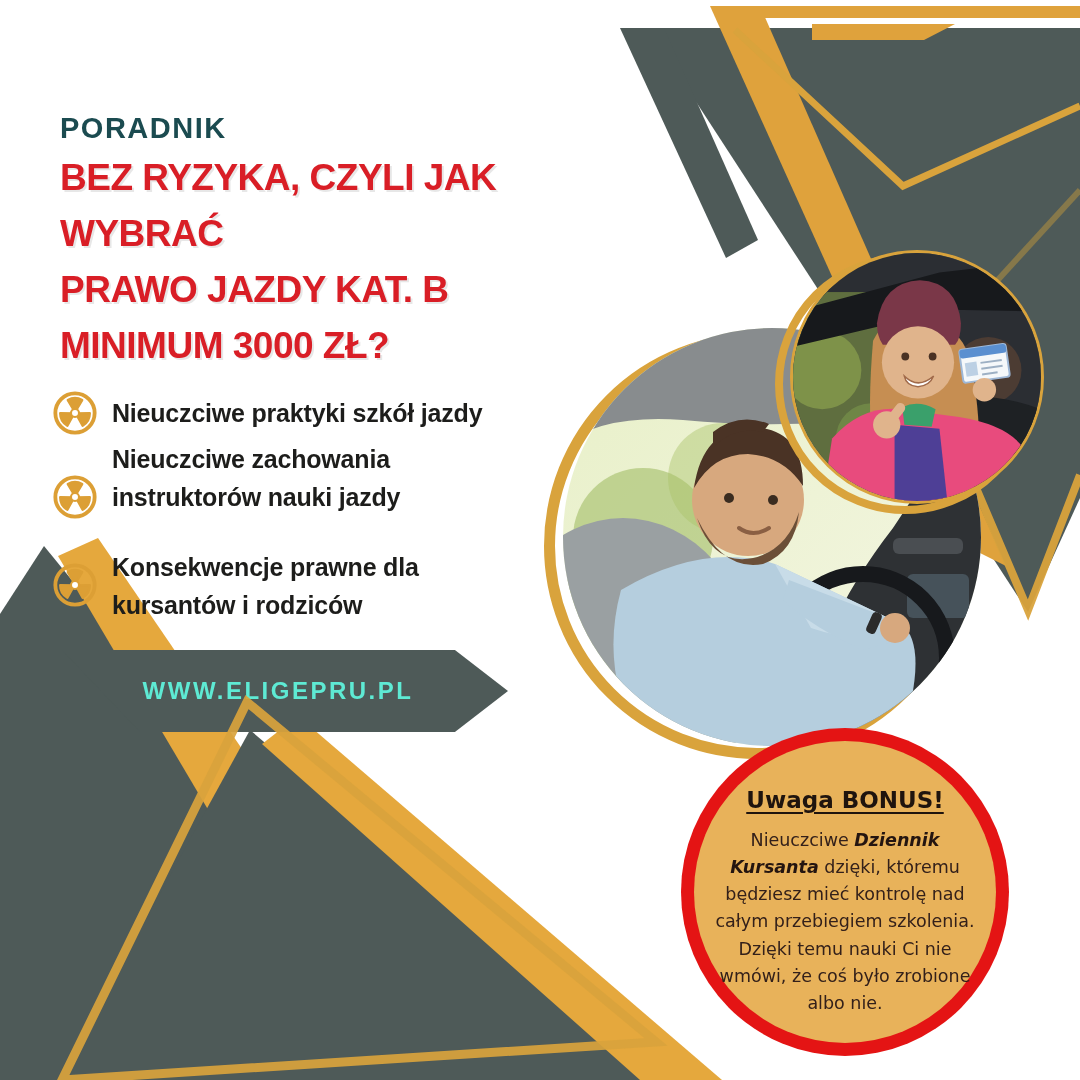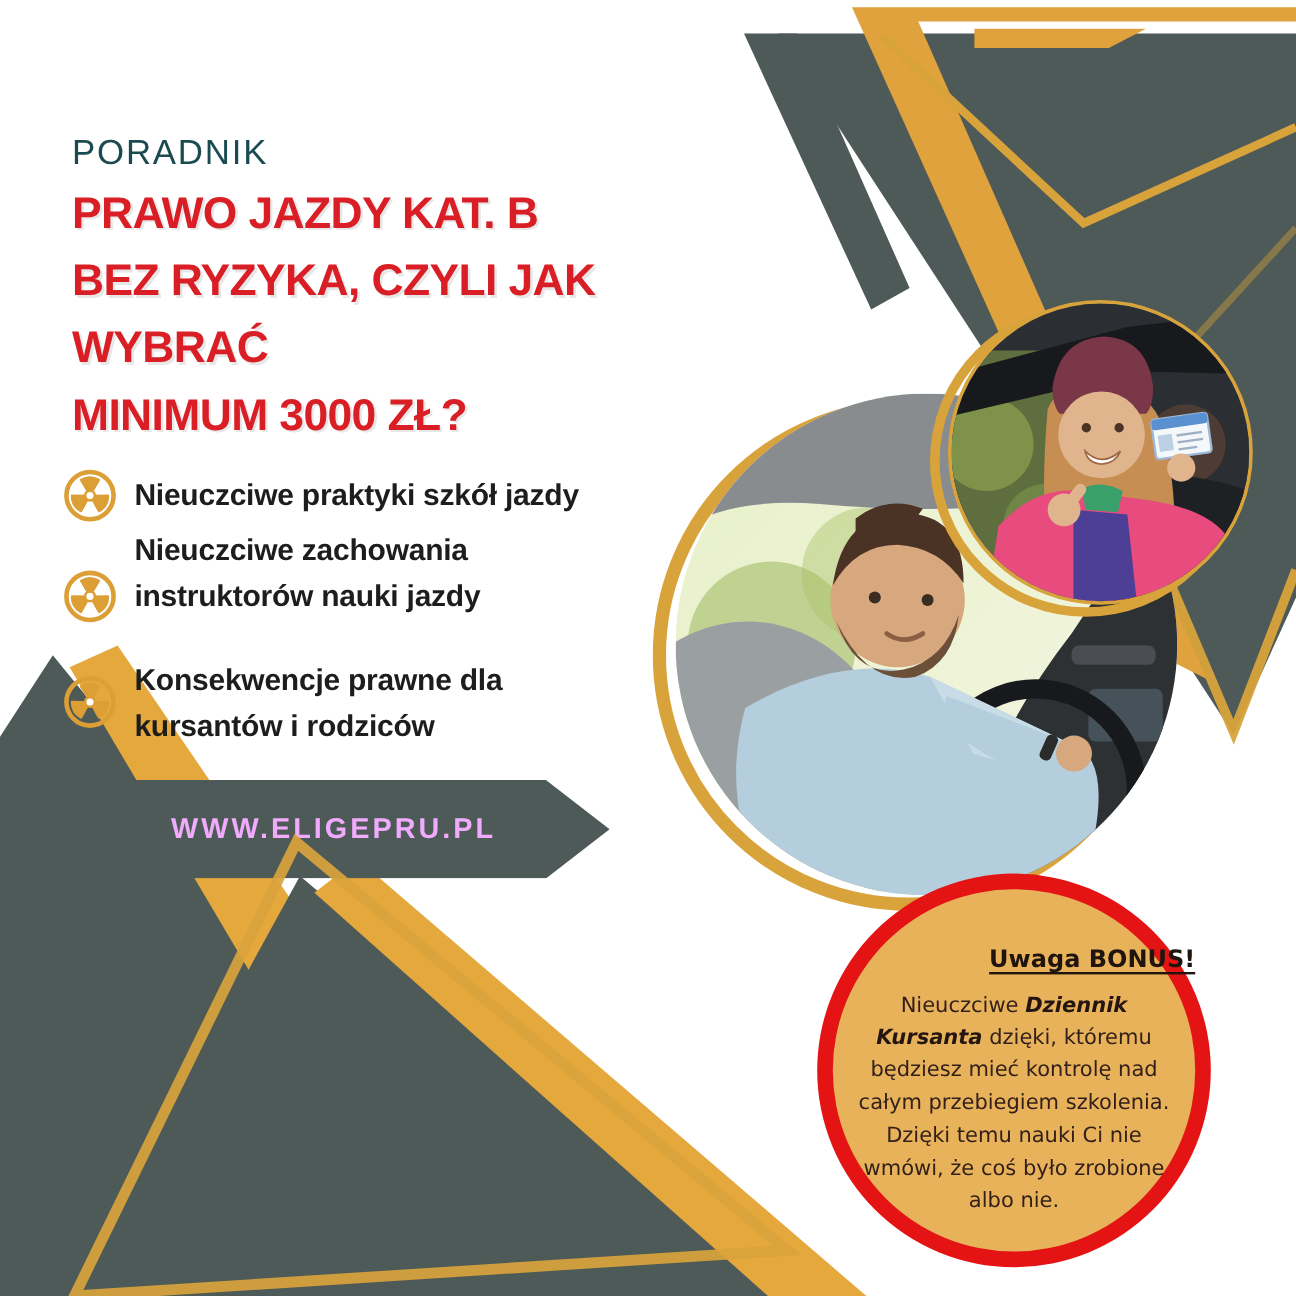--- a/index.html
+++ b/index.html
@@ -12,21 +12,21 @@
   svg.decor{position:absolute;left:0;top:0;width:1080px;height:1080px;pointer-events:none;}
 
   
   .logo{
     left:56px;top:28px;
     font-family:"Liberation Serif",serif;
     font-size:47px;font-weight:400;letter-spacing:-1px;color:#3a3a38;
   }
   .kicker{
     left:60px;top:112px;
-    font-size:29px;font-weight:400;letter-spacing:1.5px;color:#1b4b50;
+    font-size:29px;font-weight:700;letter-spacing:1.5px;color:#1b4b50;
   }
   .headline{
     left:60px;top:150px;width:560px;
     font-size:37px;font-weight:700;line-height:56px;letter-spacing:-0.5px;
     color:#d91e26;text-shadow:2px 2px 0 rgba(175,175,175,0.30);
   }
 
   
   .bullet-icon{width:46px;height:46px;}
   .bullet-label{
@@ -35,40 +35,40 @@
   }
 
   
   .banner{
     left:62px;top:650px;width:446px;height:82px;background:#4e5a58;
     clip-path:polygon(0 0,88.1% 0,100% 50%,88.1% 100%,17.5% 100%);
     display:flex;align-items:center;justify-content:center;
     padding-left:38px;padding-right:52px;box-sizing:border-box;
   }
   .banner-text{
-    color:#f0abfc;font-size:24px;font-weight:700;letter-spacing:2.5px;text-align:center;
+    color:#5eead4;font-size:24px;font-weight:700;letter-spacing:2.5px;text-align:center;
   }
 
   
   .ring{border-radius:50%;box-sizing:border-box;background:transparent;}
   .photo-circle{border-radius:50%;overflow:hidden;}
   .photo-circle svg{display:block;width:100%;height:100%;}
 
   
   .bonus{
     left:681px;top:728px;width:328px;height:328px;border-radius:50%;background:#e41414;
   }
   .bonus-inner{
     position:absolute;left:13px;top:13px;right:13px;bottom:13px;border-radius:50%;
     background:#e8b25a;text-align:center;
     font-family:"DejaVu Sans",sans-serif;color:#33201a;
   }
   .bonus-title{
-    margin-top:46px;font-size:20px;font-weight:700;color:#1f140e;
-    text-decoration:underline;text-underline-offset:4px;text-decoration-thickness:2px;text-align:right;
+    margin-top:46px;font-size:23px;font-weight:700;color:#1f140e;
+    text-decoration:underline;text-underline-offset:4px;text-decoration-thickness:2px;
   }
   .bonus-body{
     margin:14px auto 0;width:268px;font-size:17.5px;line-height:1.55;
   }
   .bonus-body b{font-style:italic;color:#241510;}
 </style>
 </head>
 <body>
 
 <div class="canvas">
@@ -164,22 +164,22 @@
       <circle cx="196" cy="140" r="12" fill="#e0b48c"></circle>
       <g>
         <circle cx="96" cy="176" r="14" fill="#e0b48c"></circle>
         <rect x="100" y="152" width="10" height="26" rx="5" fill="#e0b48c" transform="rotate(38 105 165)"></rect>
       </g>
     </svg>
   </div>
 
   <div class="abs kicker">PORADNIK</div>
   <div class="abs headline">
+    <div>BEZ RYZYKA, CZYLI JAK WYBRAĆ</div>
     <div>PRAWO JAZDY KAT. B</div>
-    <div>BEZ RYZYKA, CZYLI JAK WYBRAĆ</div>
     <div>MINIMUM 3000 ZŁ?</div>
   </div>
 
   <div class="abs" style="left:52px;top:390px;">
     <svg class="bullet-icon" viewBox="0 0 48 48" aria-hidden="true">
       <circle cx="24" cy="24" r="20.5" fill="none" stroke="#dc9f35" stroke-width="4"></circle>
       <g fill="#dc9f35" stroke="#dc9f35" stroke-width="2.5" stroke-linejoin="round">
         <path d="M24 23 L16.5 10.5 A15 15 0 0 1 31.5 10.5 Z"></path>
         <path d="M24 23 L16.5 10.5 A15 15 0 0 1 31.5 10.5 Z" transform="rotate(120 24 24)"></path>
         <path d="M24 23 L16.5 10.5 A15 15 0 0 1 31.5 10.5 Z" transform="rotate(240 24 24)"></path>

